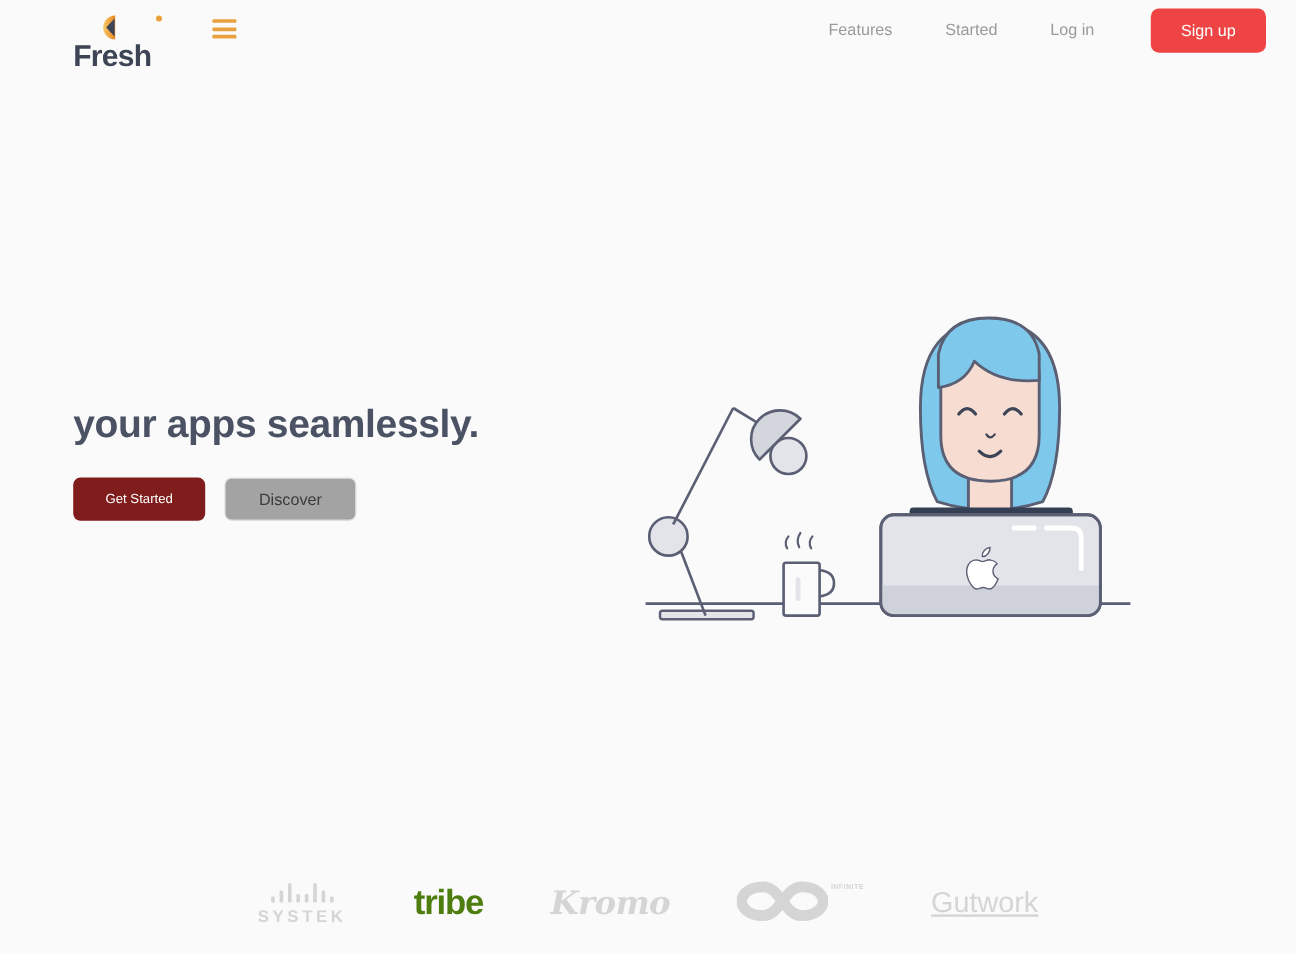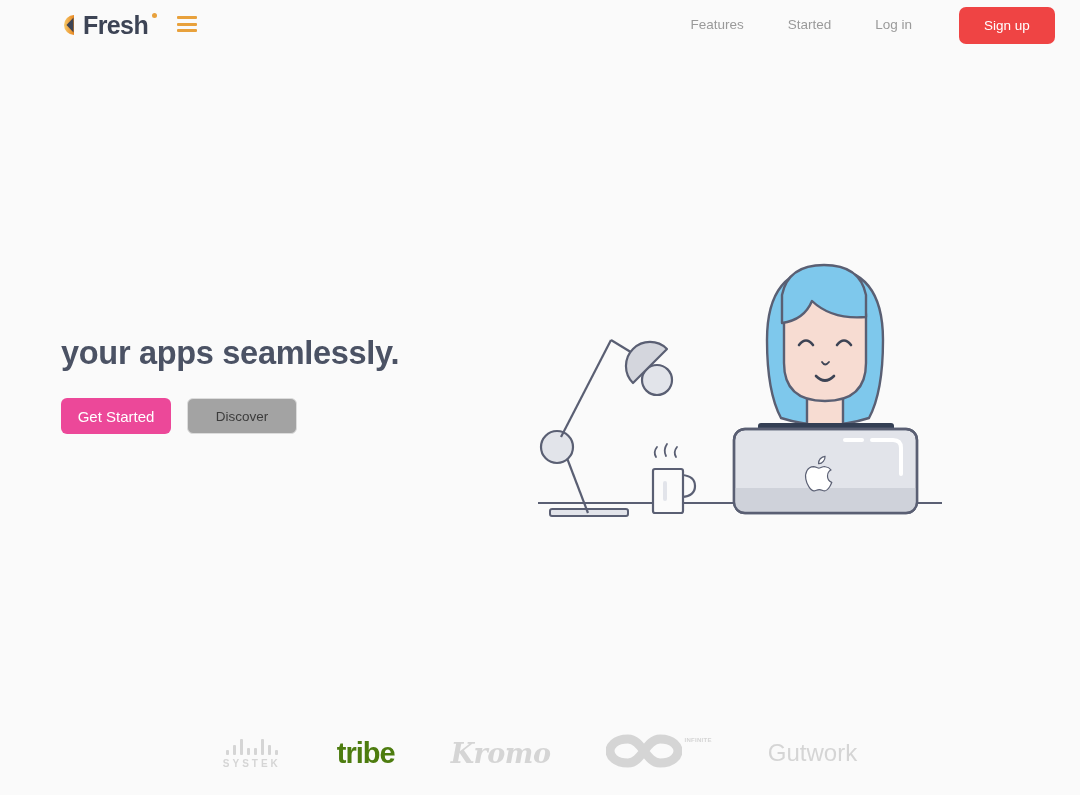--- a/index.html
+++ b/index.html
@@ -25,20 +25,21 @@
     align-items: center;
   }
   .brand {
     position: absolute;
     left: 61px;
     top: 11px;
     display: flex;
     align-items: center;
     height: 28px;
     text-decoration: none;
+    flex-direction: column;
   }
   .brand-mark {
     position: relative;
     width: 21px;
     height: 24px;
     margin-right: 1px;
   }
   .brand-wordmark {
     font-size: 25px;
     font-weight: bold;
@@ -125,25 +126,25 @@
     color: #a9a9ae;
     width: 350px;
   }
   .hero-actions {
     margin-top: 25px;
     display: flex;
     align-items: center;
     gap: 16px;
   }
   .btn-primary {
-    background: #ec4899;
+    background: #7f1d1d;
     color: #ffffff;
     border: none;
     border-radius: 6px;
-    font-size: 15px;
+    font-size: 11px;
     font-family: "Liberation Sans", sans-serif;
     height: 36px;
     width: 110px;
     cursor: pointer;
   }
   .btn-secondary {
     background: #a3a3a3;
     color: #3c3c3c;
     border: 1px solid #dcdcdc;
     border-radius: 6px;
@@ -202,21 +203,21 @@
   }
   .systek-bars i:nth-child(1) { height: 5px; }
   .systek-bars i:nth-child(2) { height: 10px; }
   .systek-bars i:nth-child(3) { height: 16px; }
   .systek-bars i:nth-child(4) { height: 7px; }
   .systek-bars i:nth-child(5) { height: 7px; }
   .systek-bars i:nth-child(6) { height: 16px; }
   .systek-bars i:nth-child(7) { height: 10px; }
   .systek-bars i:nth-child(8) { height: 5px; }
   .systek-name {
-    font-size: 10px;
+    font-size: 14px;
     font-weight: bold;
     letter-spacing: 3px;
     color: #d5d5d5;
   }
   .logo-tribe {
     font-size: 29px;
     font-weight: bold;
     letter-spacing: -1px;
     color: #4d7c0f;
   }
@@ -237,20 +238,21 @@
     font-size: 6px;
     font-weight: bold;
     letter-spacing: 0.3px;
     color: #d5d5d5;
     margin-top: 6px;
   }
   .logo-gutwork {
     font-size: 24px;
     color: #d5d5d5;
     letter-spacing: 0px;
+    text-decoration: underline;
   }
 </style>
 </head>
 <body>
 
 <div class="header">
 
   <a class="brand" href="#">
     <span class="brand-mark">
       <svg width="21" height="24" viewBox="0 0 21 24">

